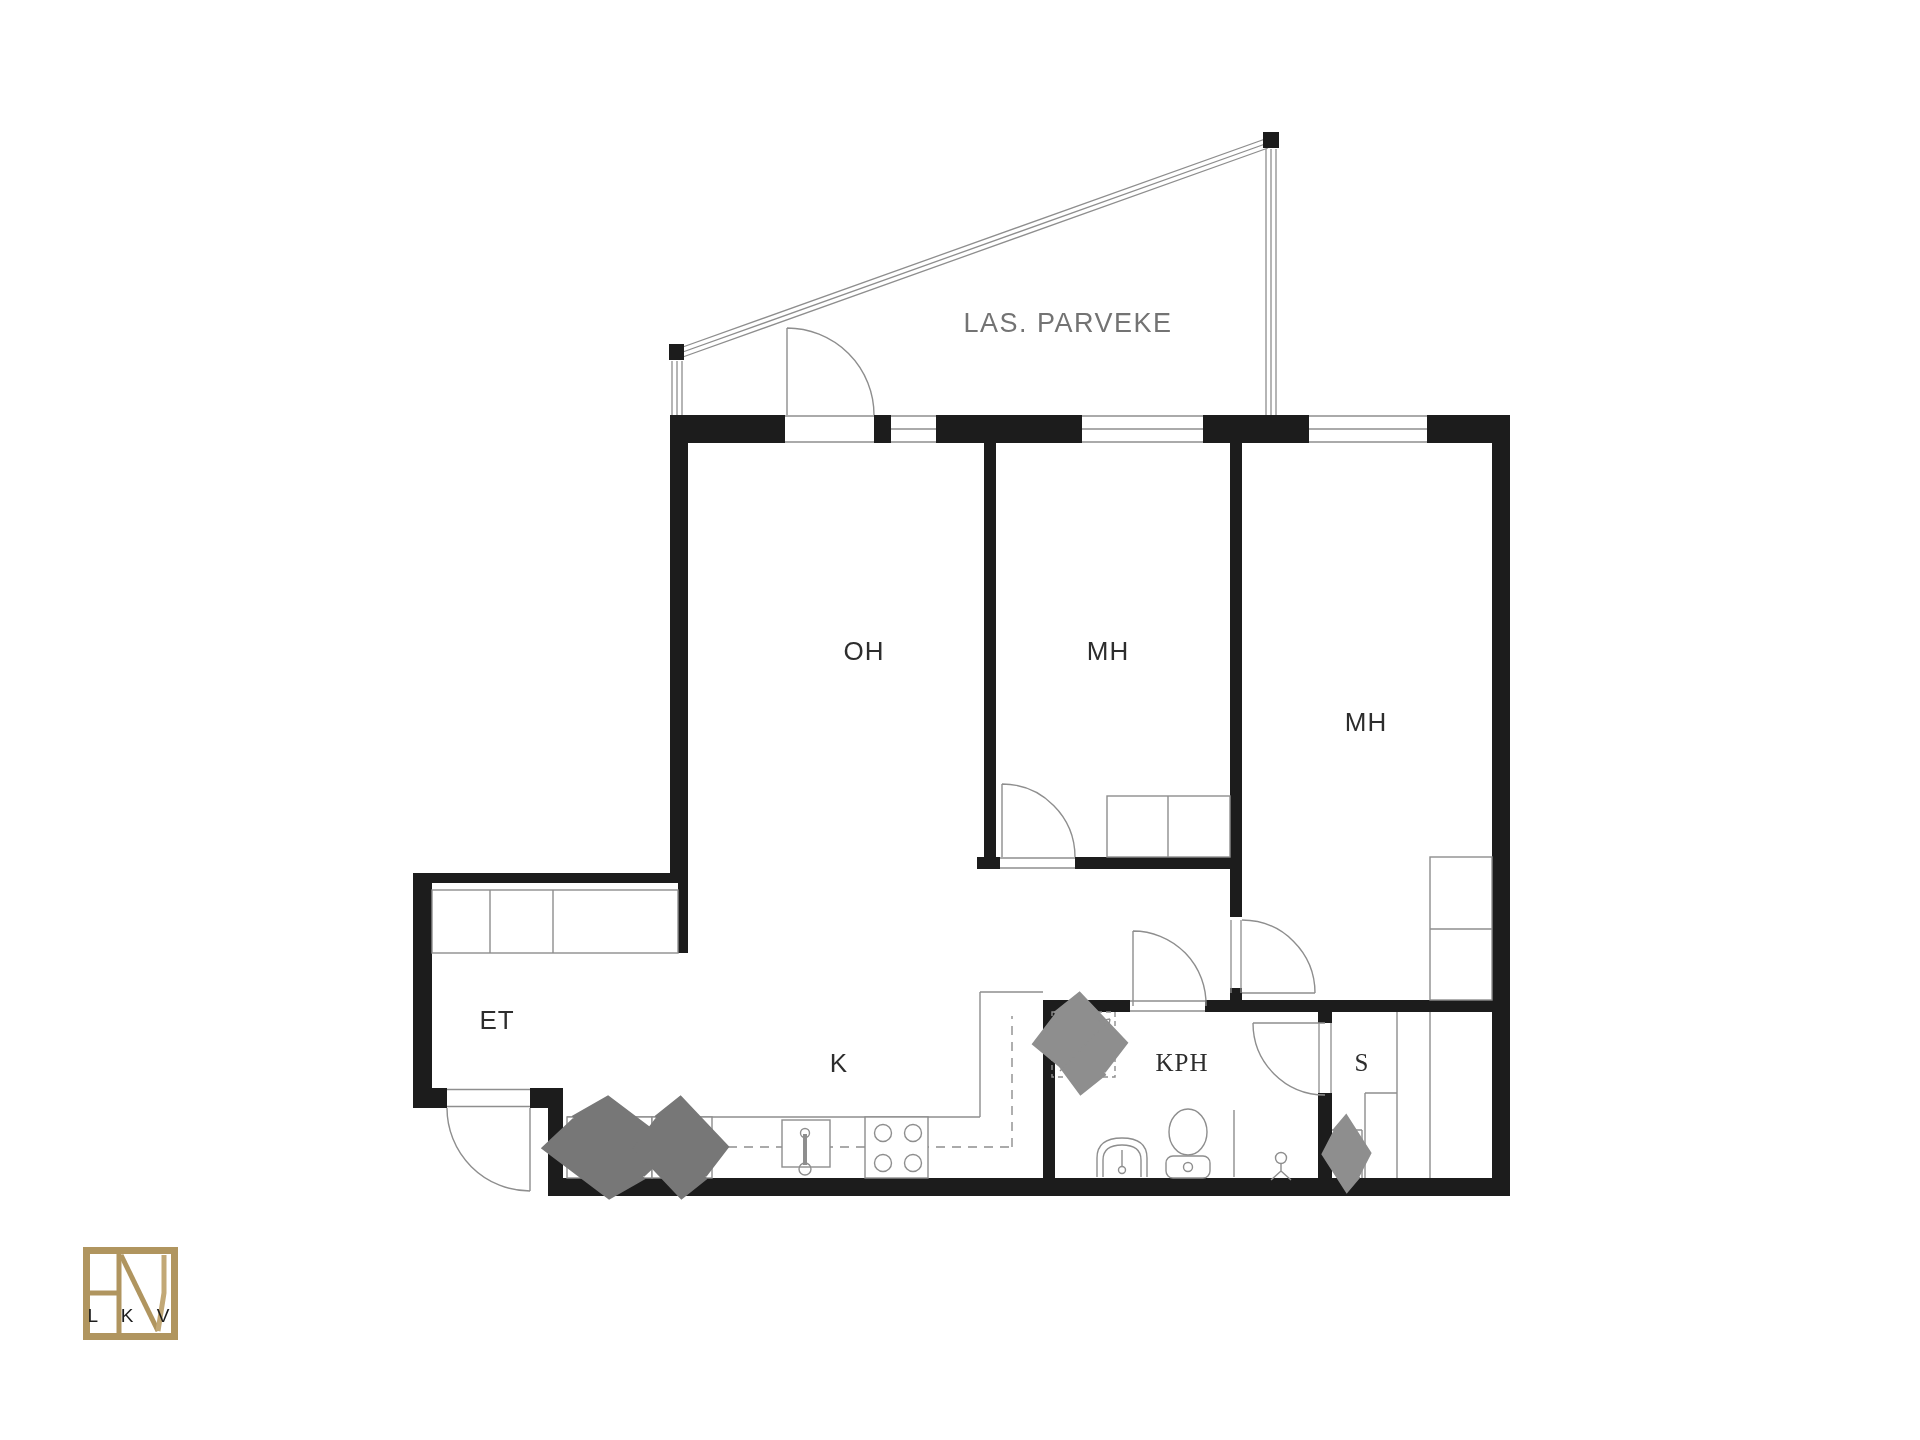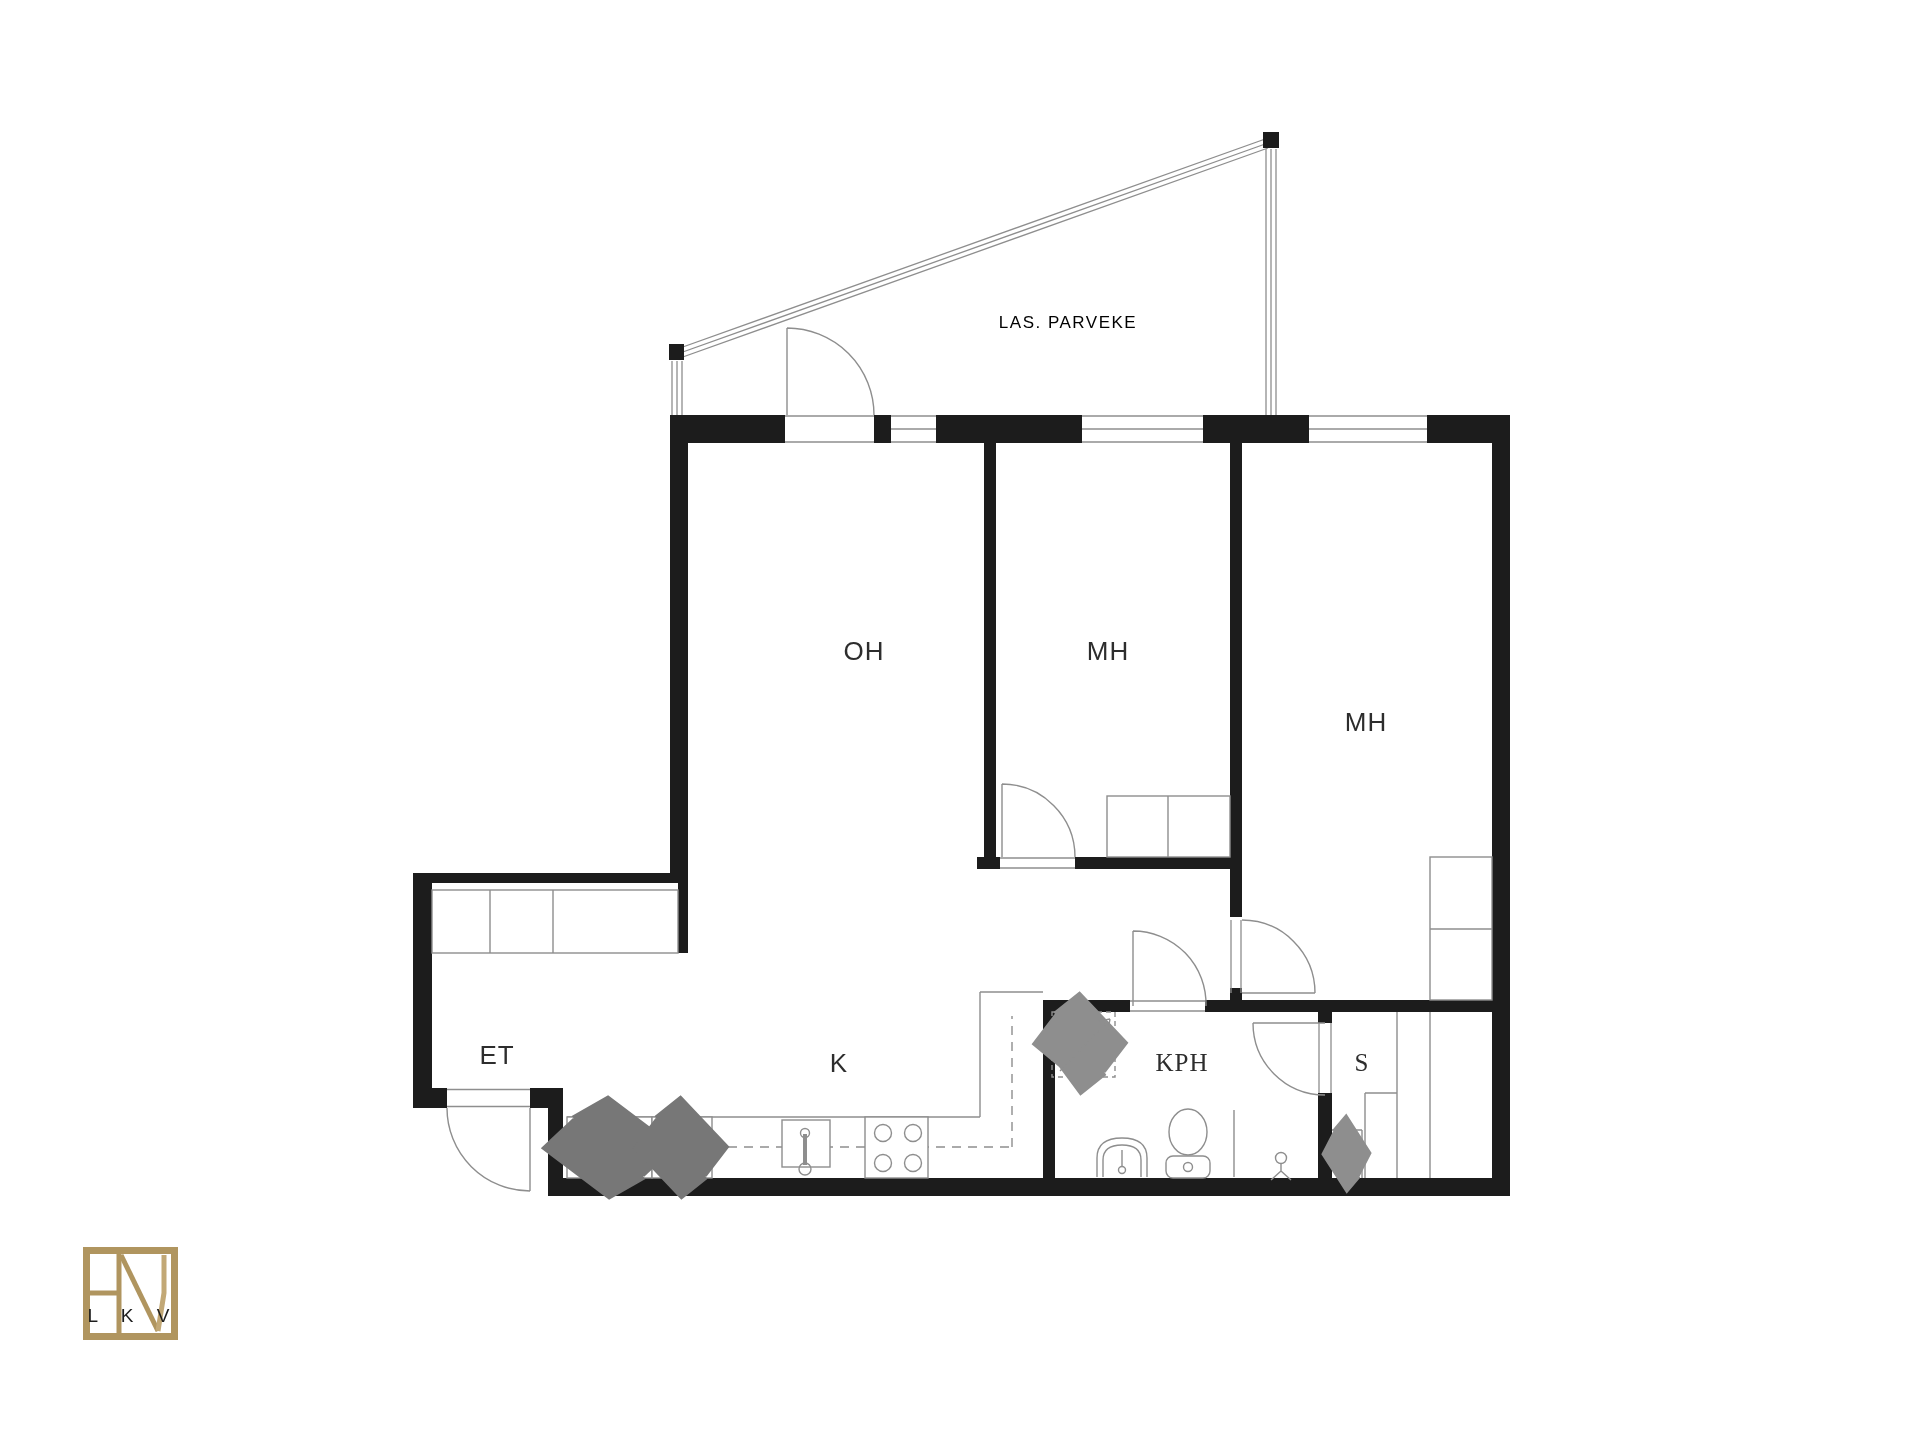--- a/index.html
+++ b/index.html
@@ -6,21 +6,21 @@
   #stage{
     position:relative;width:1920px;height:1440px;background:#ffffff;overflow:hidden;
     font-family:"Liberation Sans", sans-serif;
   }
   #plan-svg{position:absolute;left:0;top:0;}
   .room-label{
     position:absolute;transform:translate(-50%,-50%);
     color:#2d2d2d;font-size:26px;letter-spacing:1px;white-space:nowrap;
   }
   .small-label{font-size:25px;font-family:Liberation Serif, serif;}
-  .balcony-label{font-size:17px;letter-spacing:1.5px;color:#000000;}
+  .balcony-label{font-size:27px;letter-spacing:1.5px;color:#737373;}
   .disclaimer{
     position:absolute;transform:translate(-50%,-50%);
     color:#3c3c3c;font-size:22px;letter-spacing:0.5px;white-space:nowrap;
   }
   .lkv-label{
     position:absolute;transform:translate(-50%,-50%);
     color:#1d1d1d;font-size:19px;letter-spacing:9px;font-weight:500;white-space:nowrap;
   }
   #logo{position:absolute;left:83px;top:1247px;}
 </style>
@@ -161,21 +161,21 @@
       <path d="M 1397,1012 L 1397,1178 M 1430,1012 L 1430,1178 M 1365,1093 L 1397,1093 M 1365,1093 L 1365,1178"></path>
       <path d="M 1332,1130 L 1362,1130 M 1362,1130 L 1362,1178"></path>
       <use href="#bolt" transform="translate(1334,1134) scale(26,40)" style="vector-effect:non-scaling-stroke"></use>
     </g>
   </svg>
 
   <div class="room-label balcony-label" style="left:1068px;top:323px;">LAS. PARVEKE</div>
   <div class="room-label" style="left:864px;top:651px;">OH</div>
   <div class="room-label" style="left:1108px;top:651px;">MH</div>
   <div class="room-label" style="left:1366px;top:722px;">MH</div>
-  <div class="room-label" style="left:497px;top:1020px;margin-top:35px;">ET</div>
+  <div class="room-label" style="left:497px;top:1020px;">ET</div>
   <div class="room-label" style="left:839px;top:1063px;">K</div>
   <div class="room-label small-label" style="left:1182px;top:1063px;">KPH</div>
   <div class="room-label small-label" style="left:1362px;top:1063px;">S</div>
 
   <svg id="logo" width="95" height="93" viewBox="0 0 95 93">
     <g stroke="#b0955f" fill="none">
       <rect x="3.5" y="3.5" width="88" height="86" stroke-width="7"></rect>
       <line x1="36" y1="7" x2="36" y2="86" stroke-width="5"></line>
       <line x1="7" y1="46" x2="36" y2="46" stroke-width="5"></line>
       <path d="M 38,8 L 75,84" stroke-width="5"></path>

